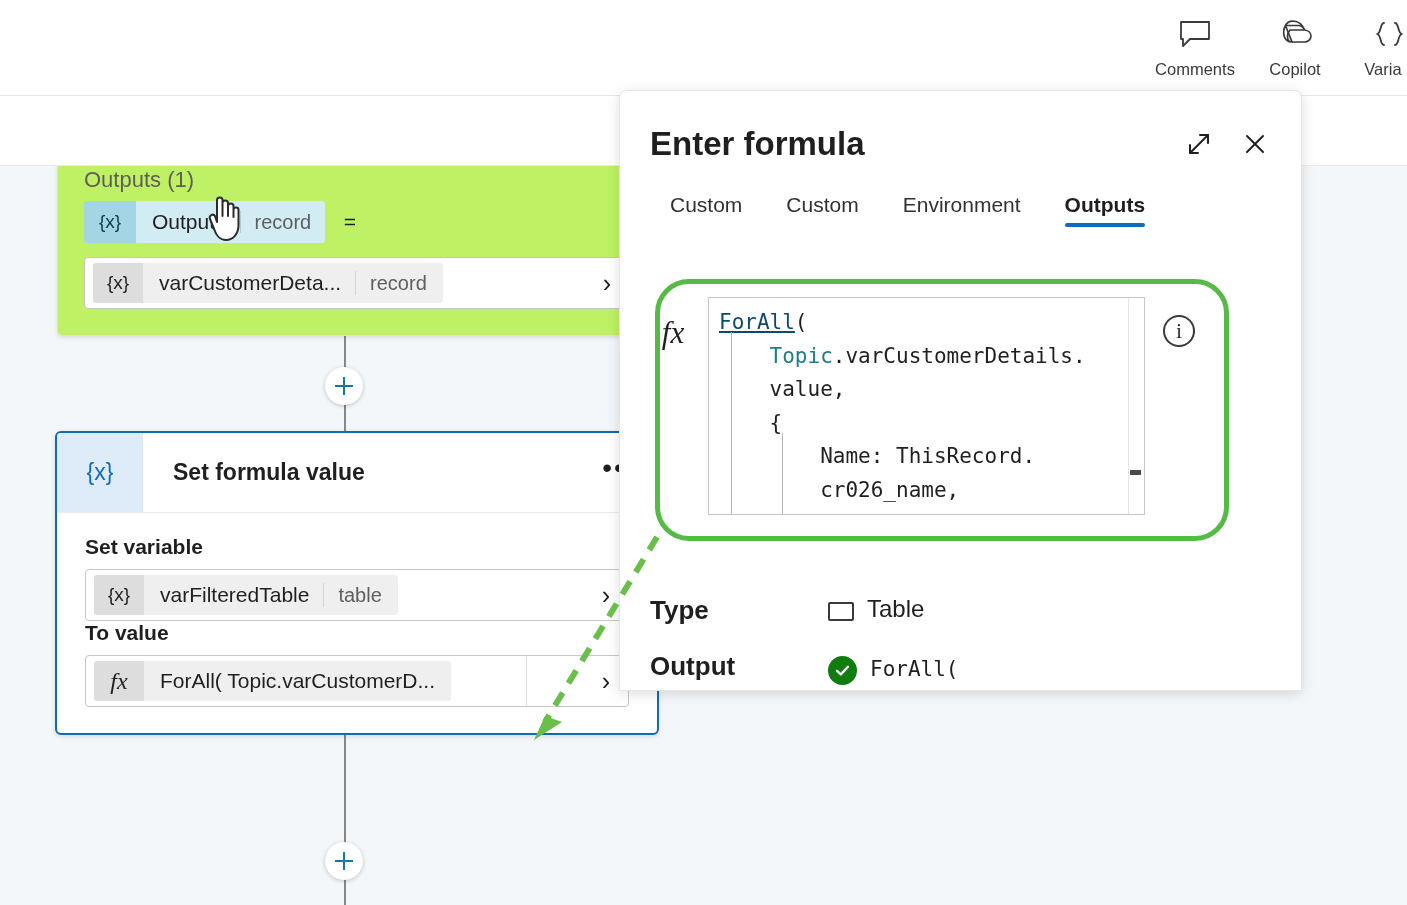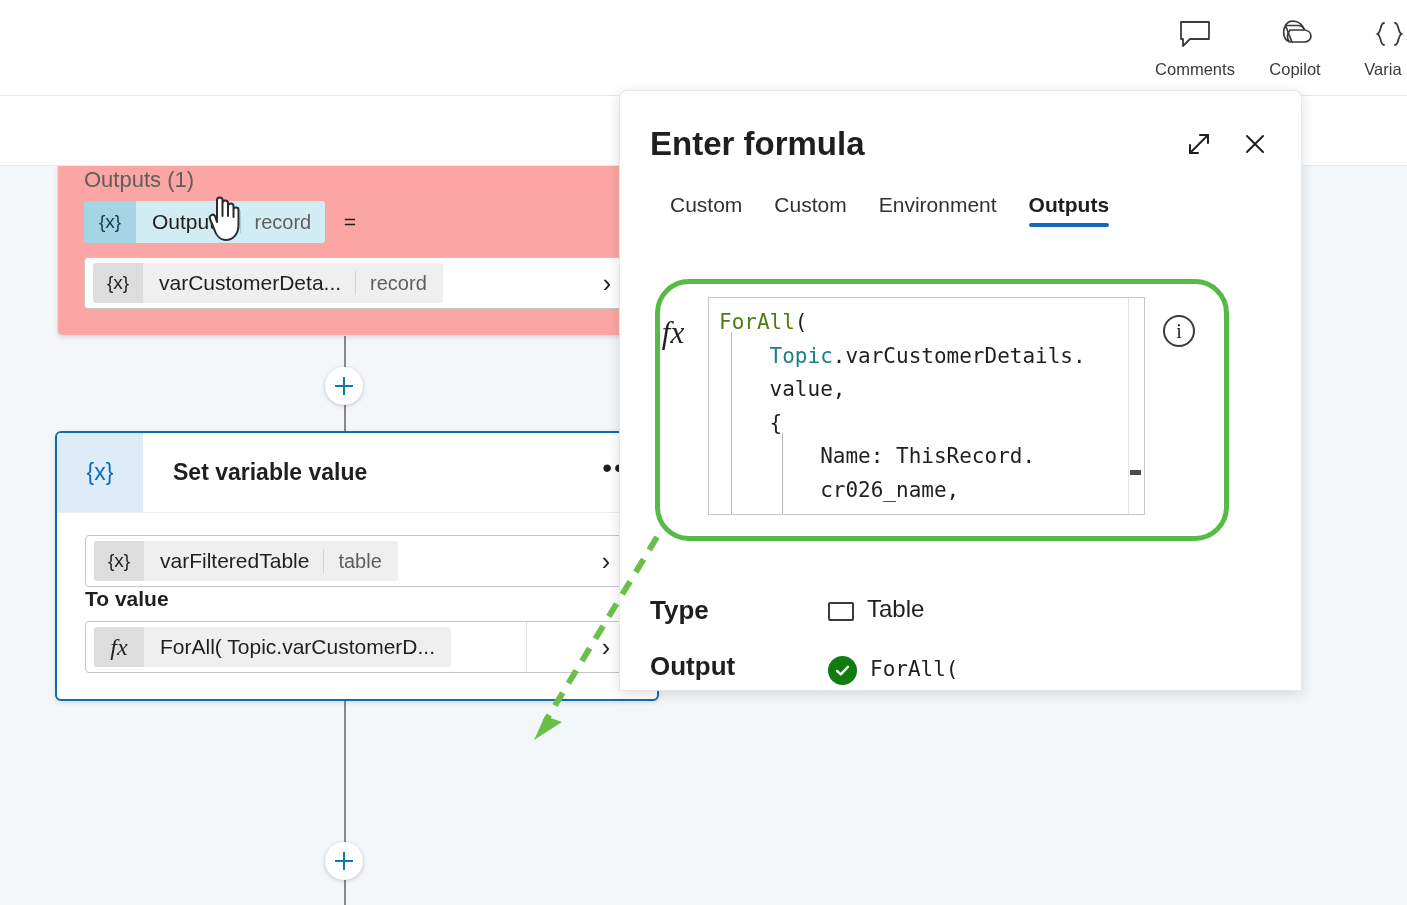--- a/index.html
+++ b/index.html
@@ -103,21 +103,21 @@
     background: #107aa5;
   }
   .plus-btn::before { width: 18px; height: 2.6px; }
   .plus-btn::after  { width: 2.6px; height: 18px; }
 
   
   .card-outputs {
     position: absolute;
     left: 57px; top: -30px;
     width: 600px;
-    background: #fca5a5;
+    background: #bef264;
     border: 1px solid #e1dfdd;
     border-radius: 6px;
     box-shadow: 0 1.5px 4px rgba(0,0,0,0.10);
     padding: 0 26px 26px 26px;
   }
   .outputs-title {
     font-size: 22px;
     color: #605e5c;
     padding-top: 30px;
     padding-bottom: 8px;
@@ -263,21 +263,21 @@
   }
   .panel-icon-btn {
     width: 32px; height: 32px;
     display: flex; align-items: center; justify-content: center;
     cursor: pointer; color: #201f1e;
   }
 
   .tabs {
     display: flex;
     align-items: flex-end;
-    gap: 0;
+    gap: 12px;
     padding: 30px 0 0 34px;
   }
   .tab {
     font-size: 21px;
     color: #323130;
     padding: 0 16px 10px 16px;
     cursor: pointer;
     position: relative;
     white-space: nowrap;
   }
@@ -332,21 +332,21 @@
     cursor: text;
   }
   .code-area {
     padding: 8px 0 0 10px;
     font-family: "DejaVu Sans Mono", monospace;
     font-size: 21px;
     line-height: 33.5px;
     color: #201f1e;
     white-space: pre;
   }
-  .code-area .kw { color: #4d7c0f; }
+  .code-area .kw { color: #0c4a6e; text-decoration: underline; }
   .code-area .ns { color: #1b7f86; }
   .ind-guide {
     position: absolute;
     width: 1px;
     background: #b9b7b5;
   }
   .code-scrollbar {
     position: absolute;
     right: 0; top: 0;
     width: 16px; height: 100%;
@@ -513,25 +513,26 @@
         <span class="vf-chevron">›</span>
       </div>
     </div>
 
     <div class="plus-btn" style="left:325px; top:201px;"></div>
     <div class="plus-btn" style="left:325px; top:676px;"></div>
 
     <div class="node-setvar">
       <div class="node-head">
         <div class="node-head-ico">{x}</div>
-        <div class="node-head-title">Set variable value</div>
+        <div class="node-head-title">Set formula value</div>
         <div class="node-ellipsis">•••</div>
       </div>
       <div class="node-body">
 
+        <div class="field-label">Set variable</div>
         <div class="value-field" style="margin-top:0;">
           <span class="vf-pill">
             <span class="vf-ico">{x}</span>
             <span class="vf-body">
               <span class="vf-name">varFilteredTable</span>
               <span class="vf-sep"></span>
               <span class="vf-type">table</span>
             </span>
           </span>
           <span class="vf-chevron">›</span>

